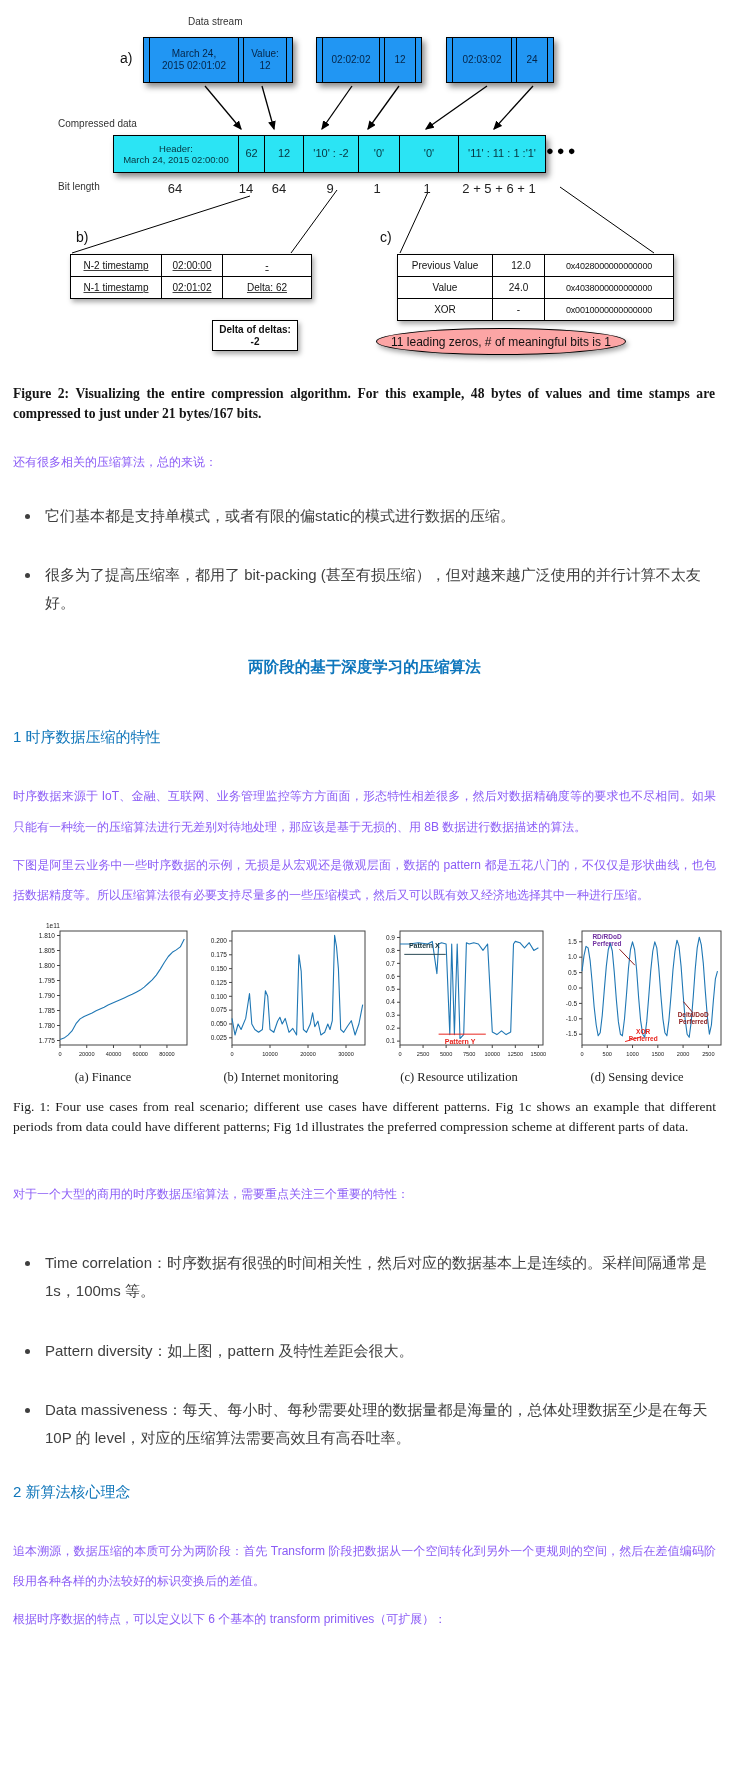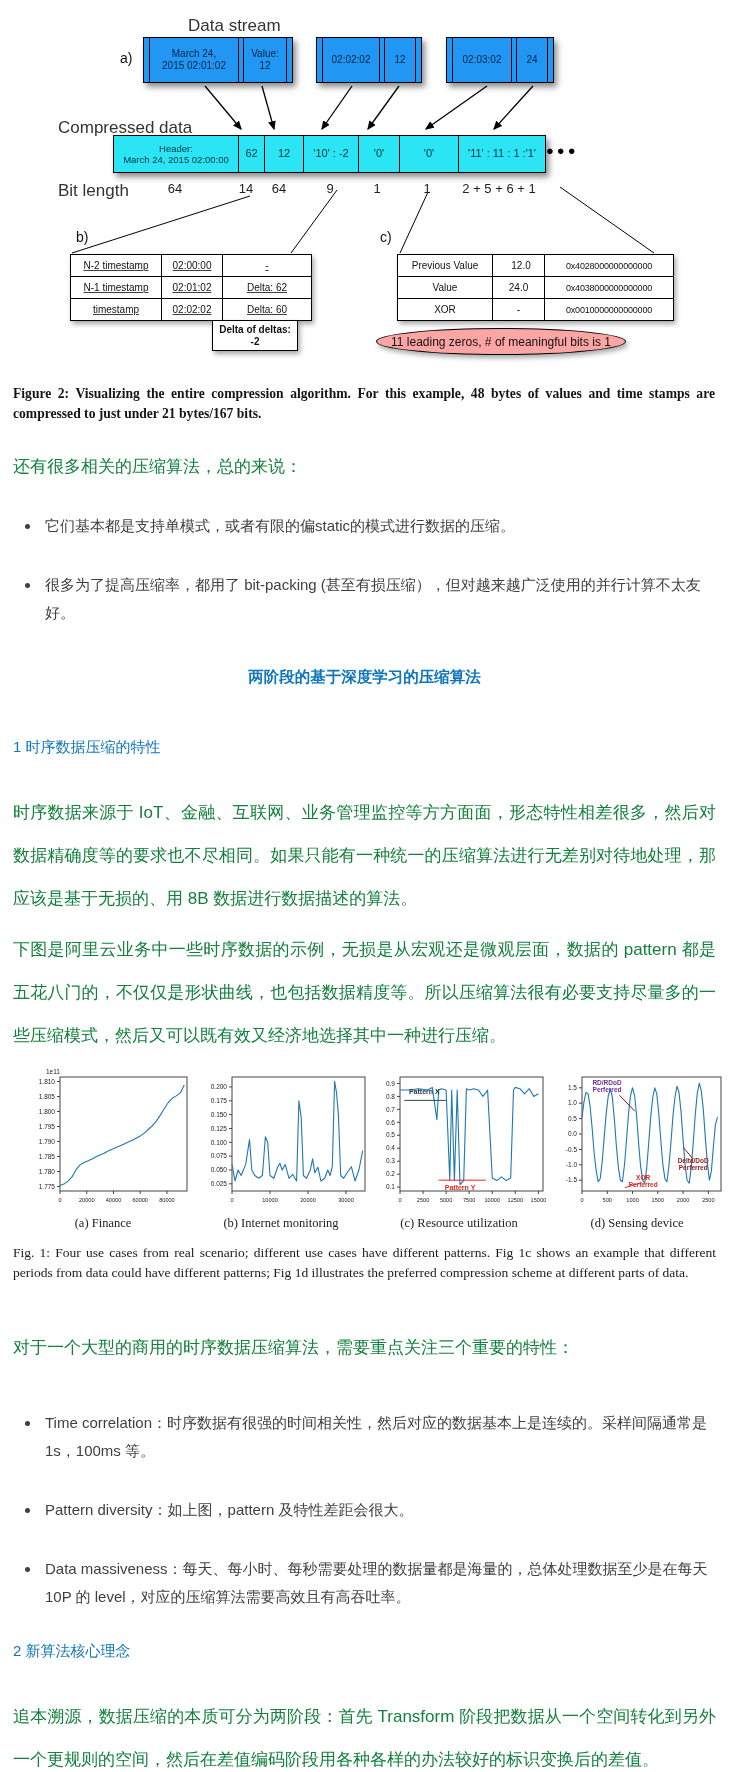--- a/index.html
+++ b/index.html
@@ -1,20 +1,20 @@
 <!DOCTYPE html>
 <html><head>
 <meta charset="utf-8">
 <style>
   html,body{margin:0;padding:0;background:#fff;}
   body{width:729px;font-family:"Liberation Sans","DejaVu Sans",sans-serif;color:#3f3f3f;}
 
   
   .fig2{position:relative;width:729px;height:434px;}
-  .fig2 .lbl{position:absolute;color:#333;font-size:17px;}
+  .fig2 .lbl{position:absolute;color:#333;font-size:10px;}
   .fig2 .ablabel{position:absolute;color:#111;font-size:14px;}
   .arrows{position:absolute;left:0;top:0;pointer-events:none;}
   .sbox{position:absolute;display:flex;align-items:stretch;background:#2196f3;
         border:1.6px solid #000;box-shadow:3px 4px 6px rgba(0,0,0,.45);box-sizing:border-box;}
   .sbox .edge{width:5px;border-right:1.4px solid #000;}
   .sbox .edge2{width:5px;border-left:1.4px solid #000;}
   .sbox .gapline{width:4px;border-left:1.4px solid #000;border-right:1.4px solid #000;}
   .sbox .cmain{flex:1;display:flex;align-items:center;justify-content:center;text-align:center;
         font-size:10px;line-height:1.2;color:#052447;}
   .sbox .cval{display:flex;align-items:center;justify-content:center;text-align:center;
@@ -36,21 +36,21 @@
         justify-content:center;text-align:center;font-size:10px;color:#111;line-height:1.2;box-sizing:border-box;font-weight:bold;}
   .ellipse{position:absolute;left:376px;top:328px;width:250px;height:27px;border:1.5px solid #000;
         border-radius:50%;background:#fca5a5;box-shadow:2px 3px 5px rgba(0,0,0,.35);
         display:flex;align-items:center;justify-content:center;font-size:12px;color:#111;box-sizing:border-box;}
   .fig2cap{position:absolute;left:13px;top:384px;width:702px;
         font-family:"Liberation Serif","DejaVu Serif",serif;font-weight:bold;font-size:13.6px;
         line-height:1.45;color:#151515;text-align:justify;}
 
   
   .article{padding:0 13px;}
-  .article p{font-size:17px;color:#15803d;}
+  .article p{font-size:12px;color:#8b5cf6;}
   .p1{margin:16px 0 0;line-height:2;}
   ul{margin:0;padding:0 0 0 28px;}
   ul.u1{margin-top:28px;}
   li{font-size:15px;line-height:1.87;margin-bottom:31px;padding-left:4px;}
   .heading{margin-top:40px;text-align:center;font-size:15.5px;font-weight:bold;color:#0e76bc;}
   .sechead{margin-top:50px;font-size:15px;color:#1076ba;}
   .para{margin:34px 0 0;line-height:2.53;text-align:justify;}
   .para.tight{margin-top:8px;}
 
   
@@ -142,25 +142,20 @@
     <tbody>
       <tr>
         <td style="width:84px;">N-2 timestamp</td>
         <td style="width:54px;">02:00:00</td>
         <td style="width:82px;">-</td>
       </tr>
       <tr>
         <td>N-1 timestamp</td>
         <td>02:01:02</td>
         <td>Delta: 62</td>
-      </tr>
-      <tr>
-        <td>timestamp</td>
-        <td>02:02:02</td>
-        <td>Delta: 60</td>
       </tr>
     </tbody>
   </table>
   <div class="deltabox pre">Delta of deltas:
 -2</div>
 
   <table class="tbl" style="left:397px;top:254px;">
     <tbody>
       <tr>
         <td style="width:88px;">Previous Value</td>

